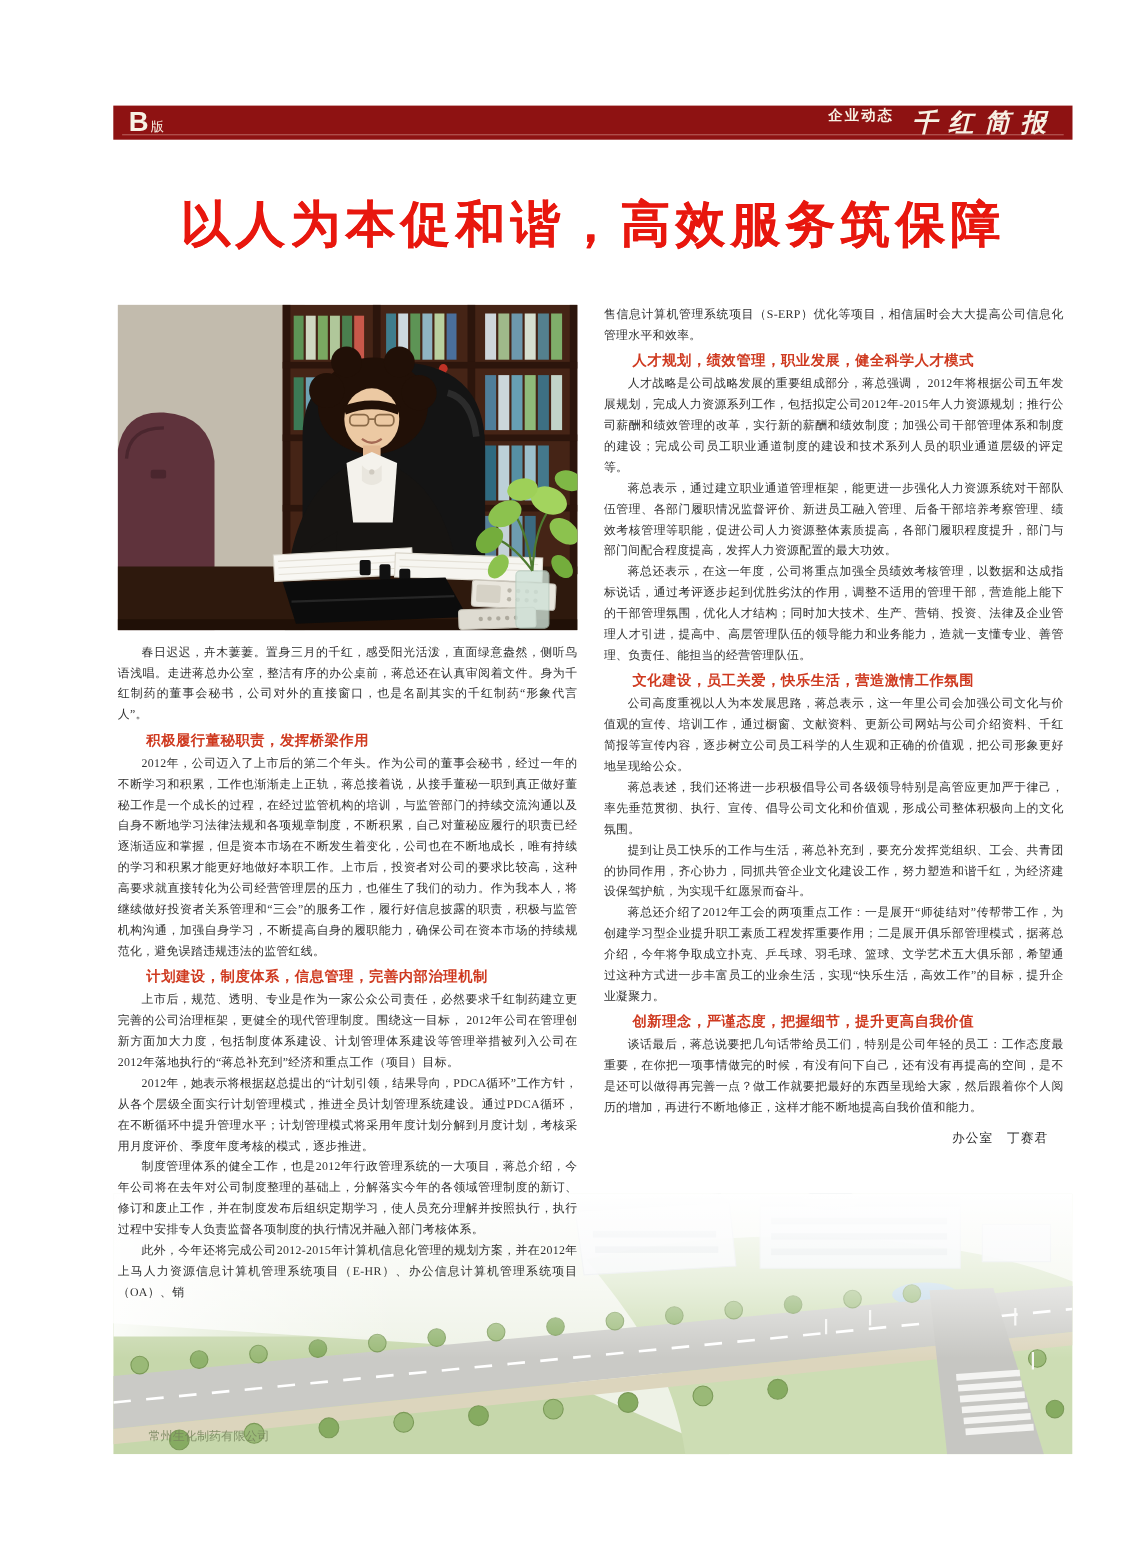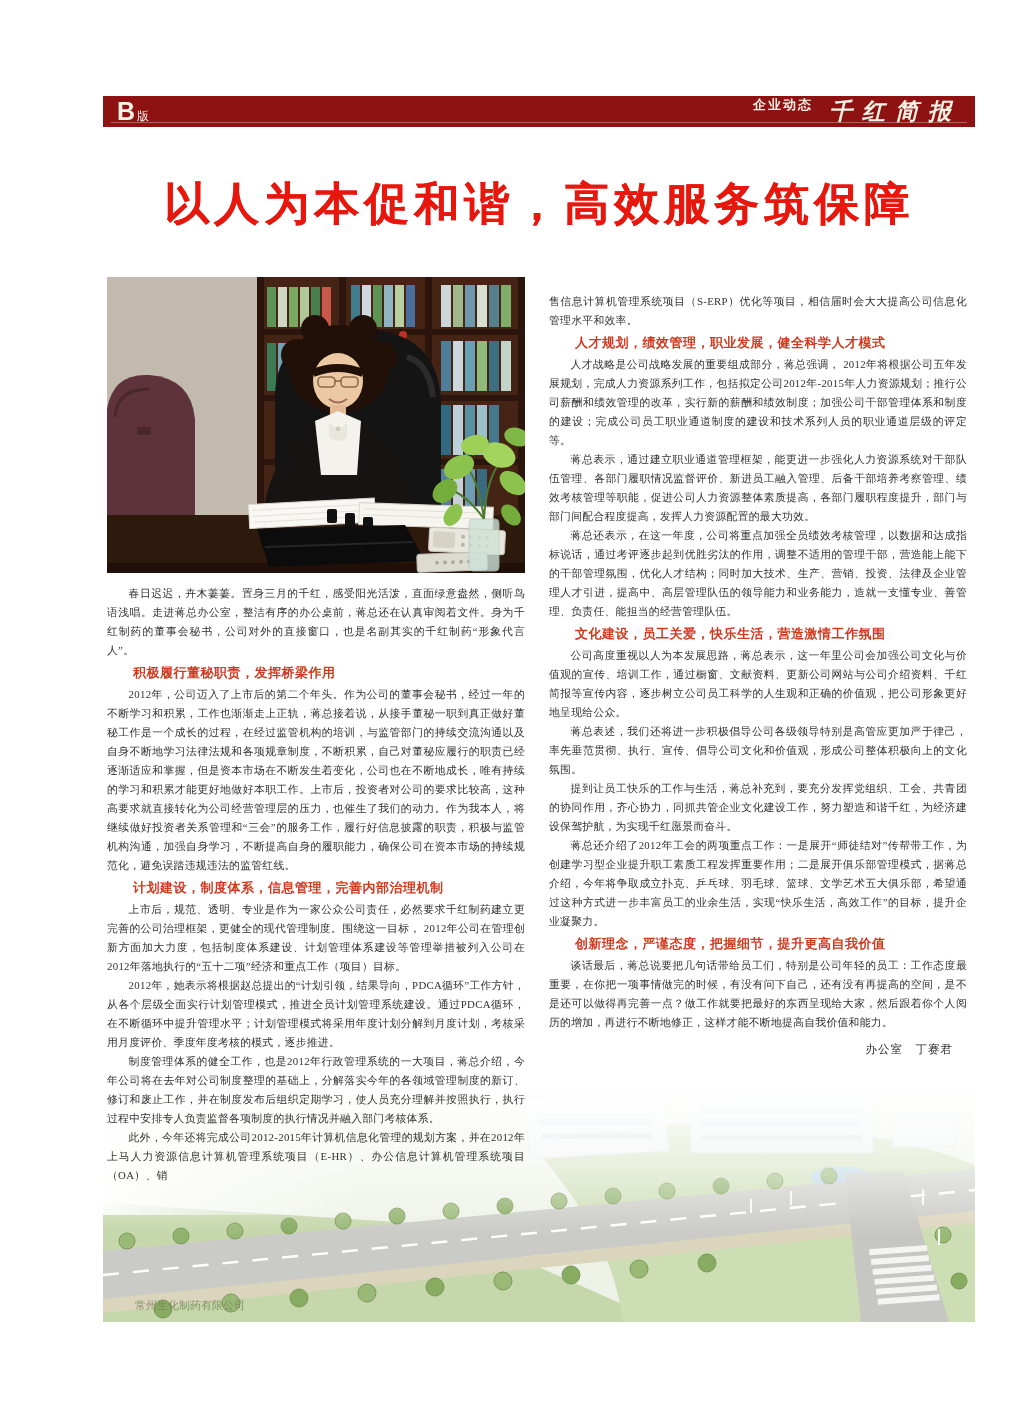--- a/index.html
+++ b/index.html
@@ -36,21 +36,21 @@
     position:absolute; top:277px; left:107px; width:860px;
     display:flex; gap:24px; z-index:2;
   }
   .col { width:418px; }
   .photo-frame { width:418px; height:296px; margin-bottom:11px; }
   .photo-frame svg { display:block; width:100%; height:100%; }
   .para {
     margin:0; font-size:10.8px; line-height:19px; text-align:justify;
     text-indent:2em; color:#303030; letter-spacing:0.3px;
   }
-  .para.cont { text-indent:0;margin-top:15px; }
+  .para.cont { text-indent:0; }
   .subhead {
     margin:4px 0 3px 0; font-size:13px; line-height:18px; font-weight:bold;
     color:#cf3a20; font-family:"Liberation Sans","DejaVu Sans",sans-serif;
     text-indent:2em; letter-spacing:0.5px;
   }
   .byline {
     margin:10px 14px 12px 0; font-size:11.5px; text-align:right; color:#2a2a2a;
     letter-spacing:1px;
   }
   
@@ -250,21 +250,21 @@
             <ellipse cx="346" cy="238" rx="12" ry="8" fill="#8cc24e" transform="rotate(-55 346 238)"></ellipse>
             <ellipse cx="404" cy="238" rx="12" ry="8" fill="#74ad3c" transform="rotate(50 404 238)"></ellipse>
           </g>
         </svg>
       </div>
       <div>
           <p class="para">春日迟迟，卉木萋萋。置身三月的千红，感受阳光活泼，直面绿意盎然，侧听鸟语浅唱。走进蒋总办公室，整洁有序的办公桌前，蒋总还在认真审阅着文件。身为千红制药的董事会秘书，公司对外的直接窗口，也是名副其实的千红制药“形象代言人”。</p>
           <h3 class="subhead">积极履行董秘职责，发挥桥梁作用</h3>
           <p class="para">2012年，公司迈入了上市后的第二个年头。作为公司的董事会秘书，经过一年的不断学习和积累，工作也渐渐走上正轨，蒋总接着说，从接手董秘一职到真正做好董秘工作是一个成长的过程，在经过监管机构的培训，与监管部门的持续交流沟通以及自身不断地学习法律法规和各项规章制度，不断积累，自己对董秘应履行的职责已经逐渐适应和掌握，但是资本市场在不断发生着变化，公司也在不断地成长，唯有持续的学习和积累才能更好地做好本职工作。上市后，投资者对公司的要求比较高，这种高要求就直接转化为公司经营管理层的压力，也催生了我们的动力。作为我本人，将继续做好投资者关系管理和“三会”的服务工作，履行好信息披露的职责，积极与监管机构沟通，加强自身学习，不断提高自身的履职能力，确保公司在资本市场的持续规范化，避免误踏违规违法的监管红线。</p>
           <h3 class="subhead">计划建设，制度体系，信息管理，完善内部治理机制</h3>
-          <p class="para">上市后，规范、透明、专业是作为一家公众公司责任，必然要求千红制药建立更完善的公司治理框架，更健全的现代管理制度。围绕这一目标， 2012年公司在管理创新方面加大力度，包括制度体系建设、计划管理体系建设等管理举措被列入公司在2012年落地执行的“五十二项”经济和重点工作（项目）目标。</p>
+          <p class="para">上市后，规范、透明、专业是作为一家公众公司责任，必然要求千红制药建立更完善的公司治理框架，更健全的现代管理制度。围绕这一目标， 2012年公司在管理创新方面加大力度，包括制度体系建设、计划管理体系建设等管理举措被列入公司在2012年落地执行的“蒋总补充到”经济和重点工作（项目）目标。</p>
           <p class="para">2012年，她表示将根据赵总提出的“计划引领，结果导向，PDCA循环”工作方针，从各个层级全面实行计划管理模式，推进全员计划管理系统建设。通过PDCA循环，在不断循环中提升管理水平；计划管理模式将采用年度计划分解到月度计划，考核采用月度评价、季度年度考核的模式，逐步推进。</p>
           <p class="para">制度管理体系的健全工作，也是2012年行政管理系统的一大项目，蒋总介绍，今年公司将在去年对公司制度整理的基础上，分解落实今年的各领域管理制度的新订、修订和废止工作，并在制度发布后组织定期学习，使人员充分理解并按照执行，执行过程中安排专人负责监督各项制度的执行情况并融入部门考核体系。</p>
           <p class="para">此外，今年还将完成公司2012-2015年计算机信息化管理的规划方案，并在2012年上马人力资源信息计算机管理系统项目（E-HR）、办公信息计算机管理系统项目（OA）、销</p>
         </div>
     </div>
 
     <div class="col">
       <div>
           <p class="para cont">售信息计算机管理系统项目（S-ERP）优化等项目，相信届时会大大提高公司信息化管理水平和效率。</p>
           <h3 class="subhead">人才规划，绩效管理，职业发展，健全科学人才模式</h3>

